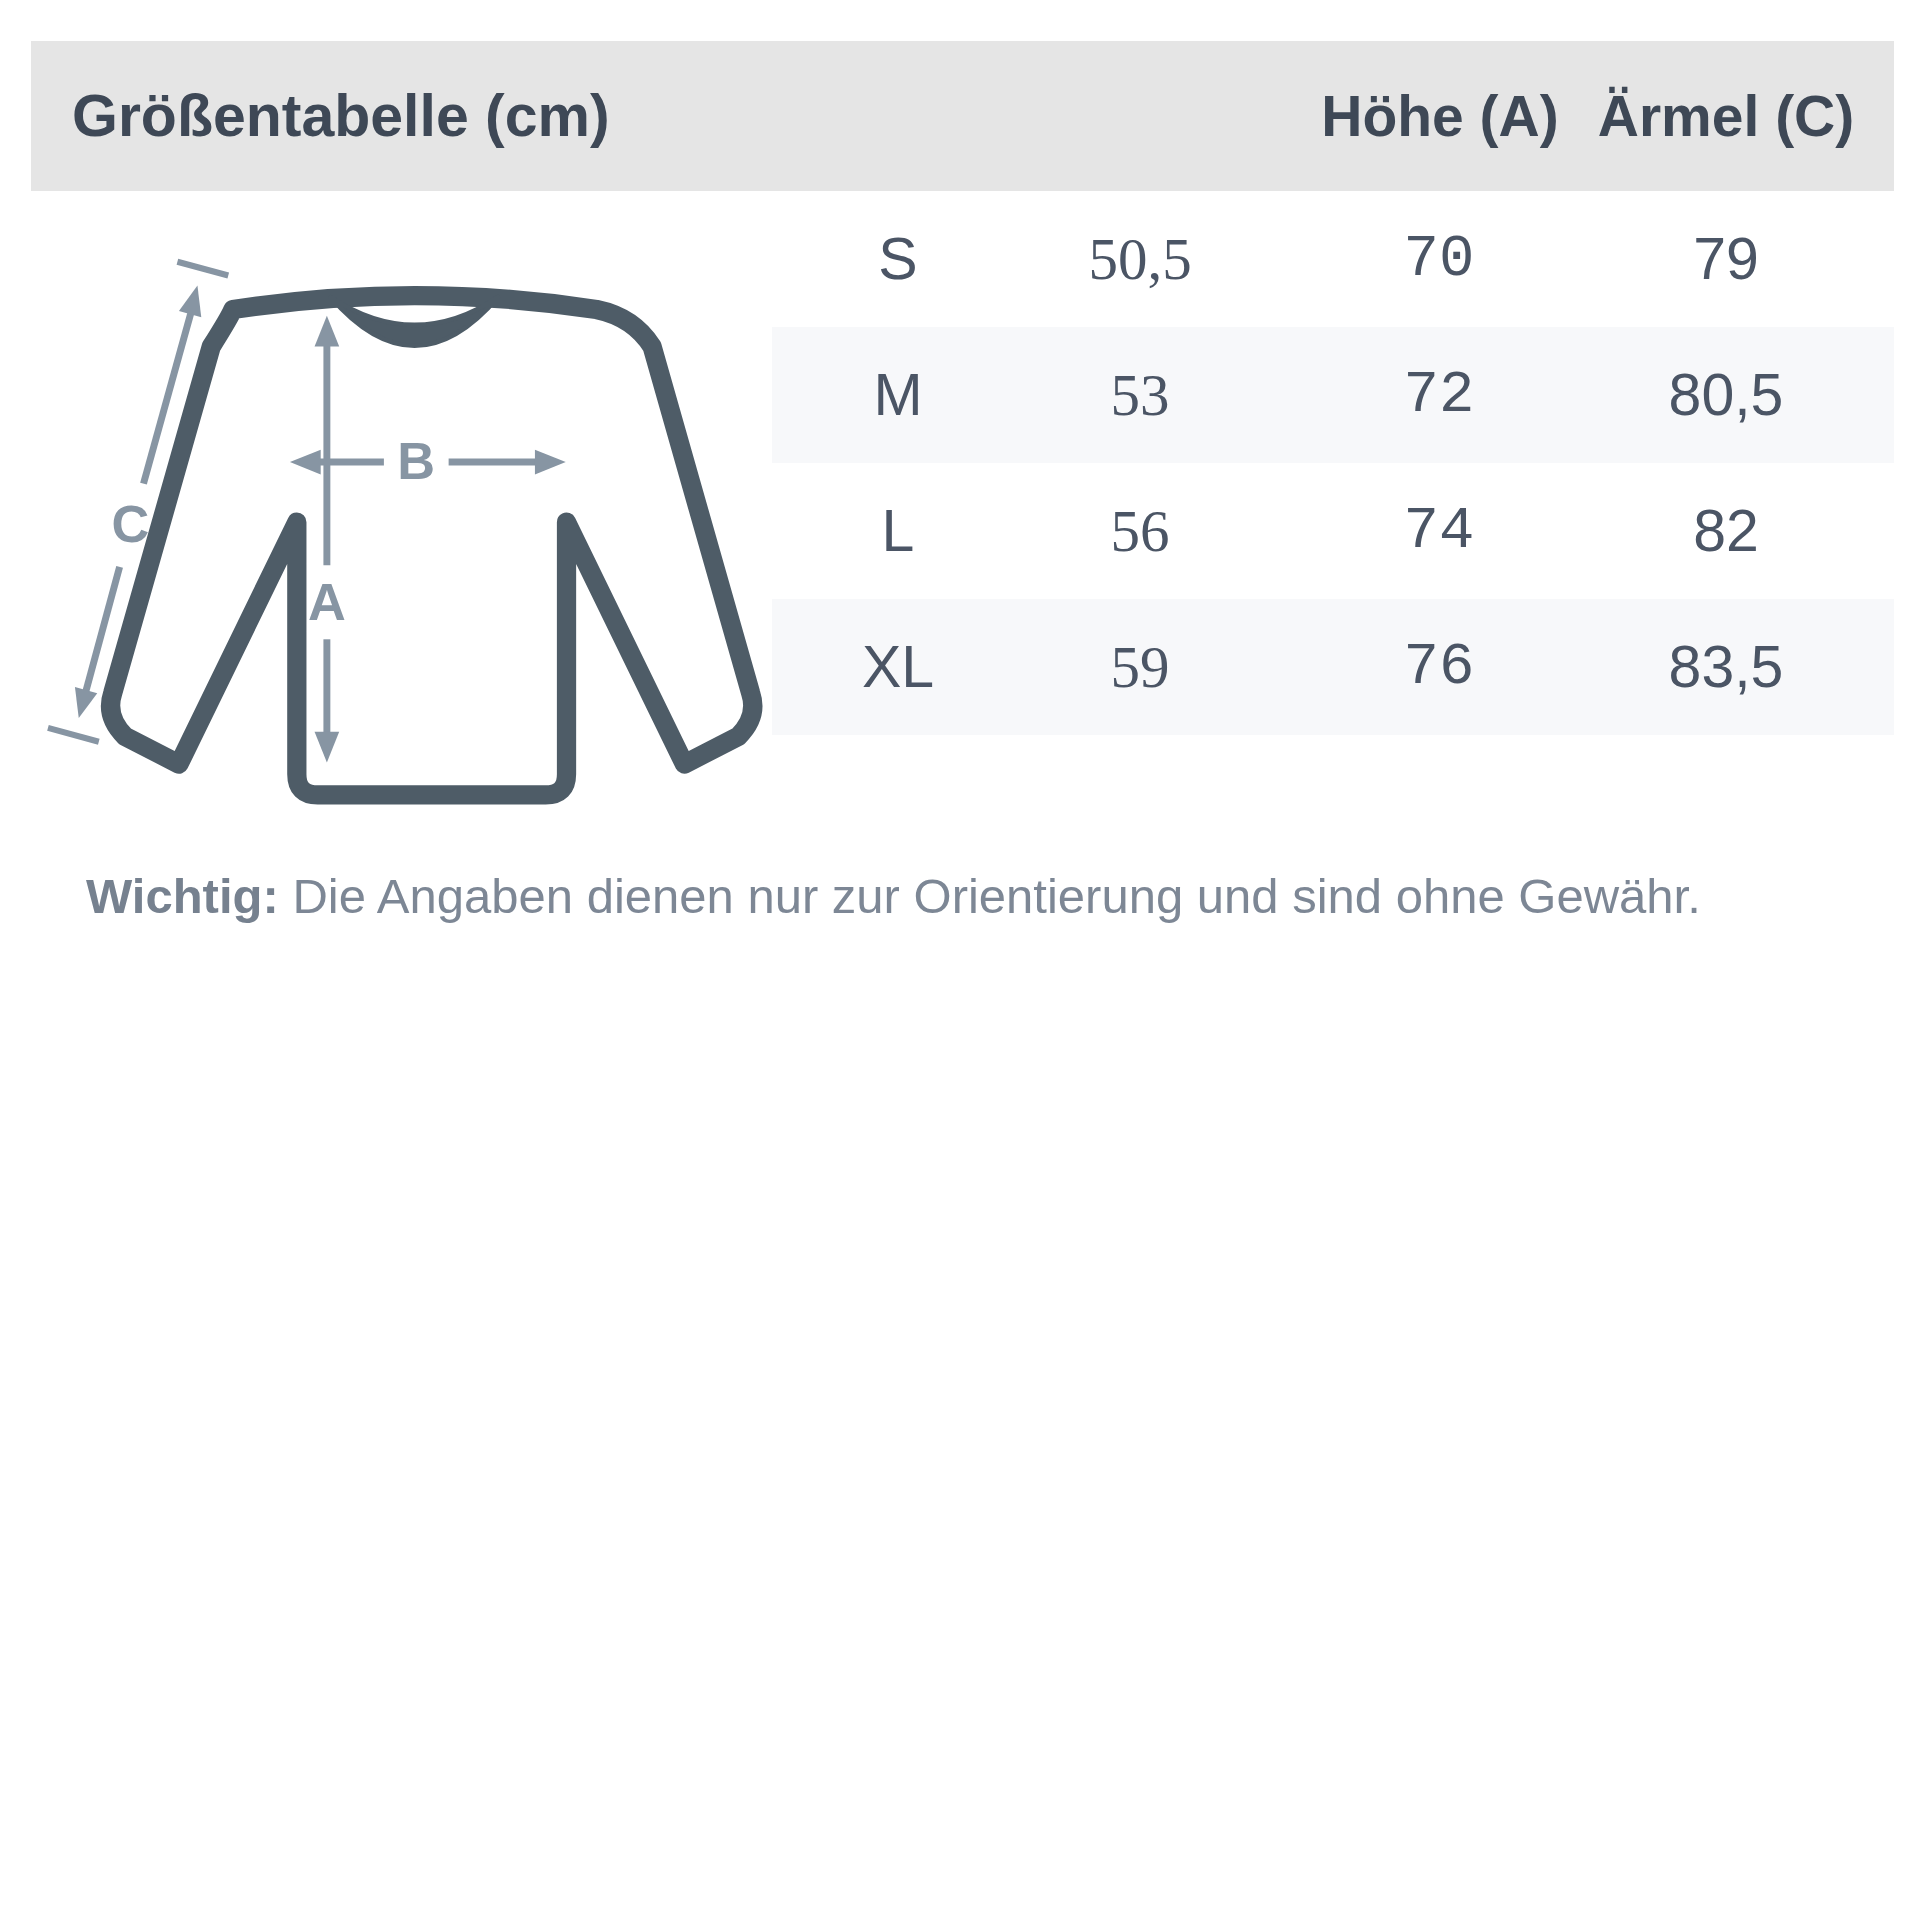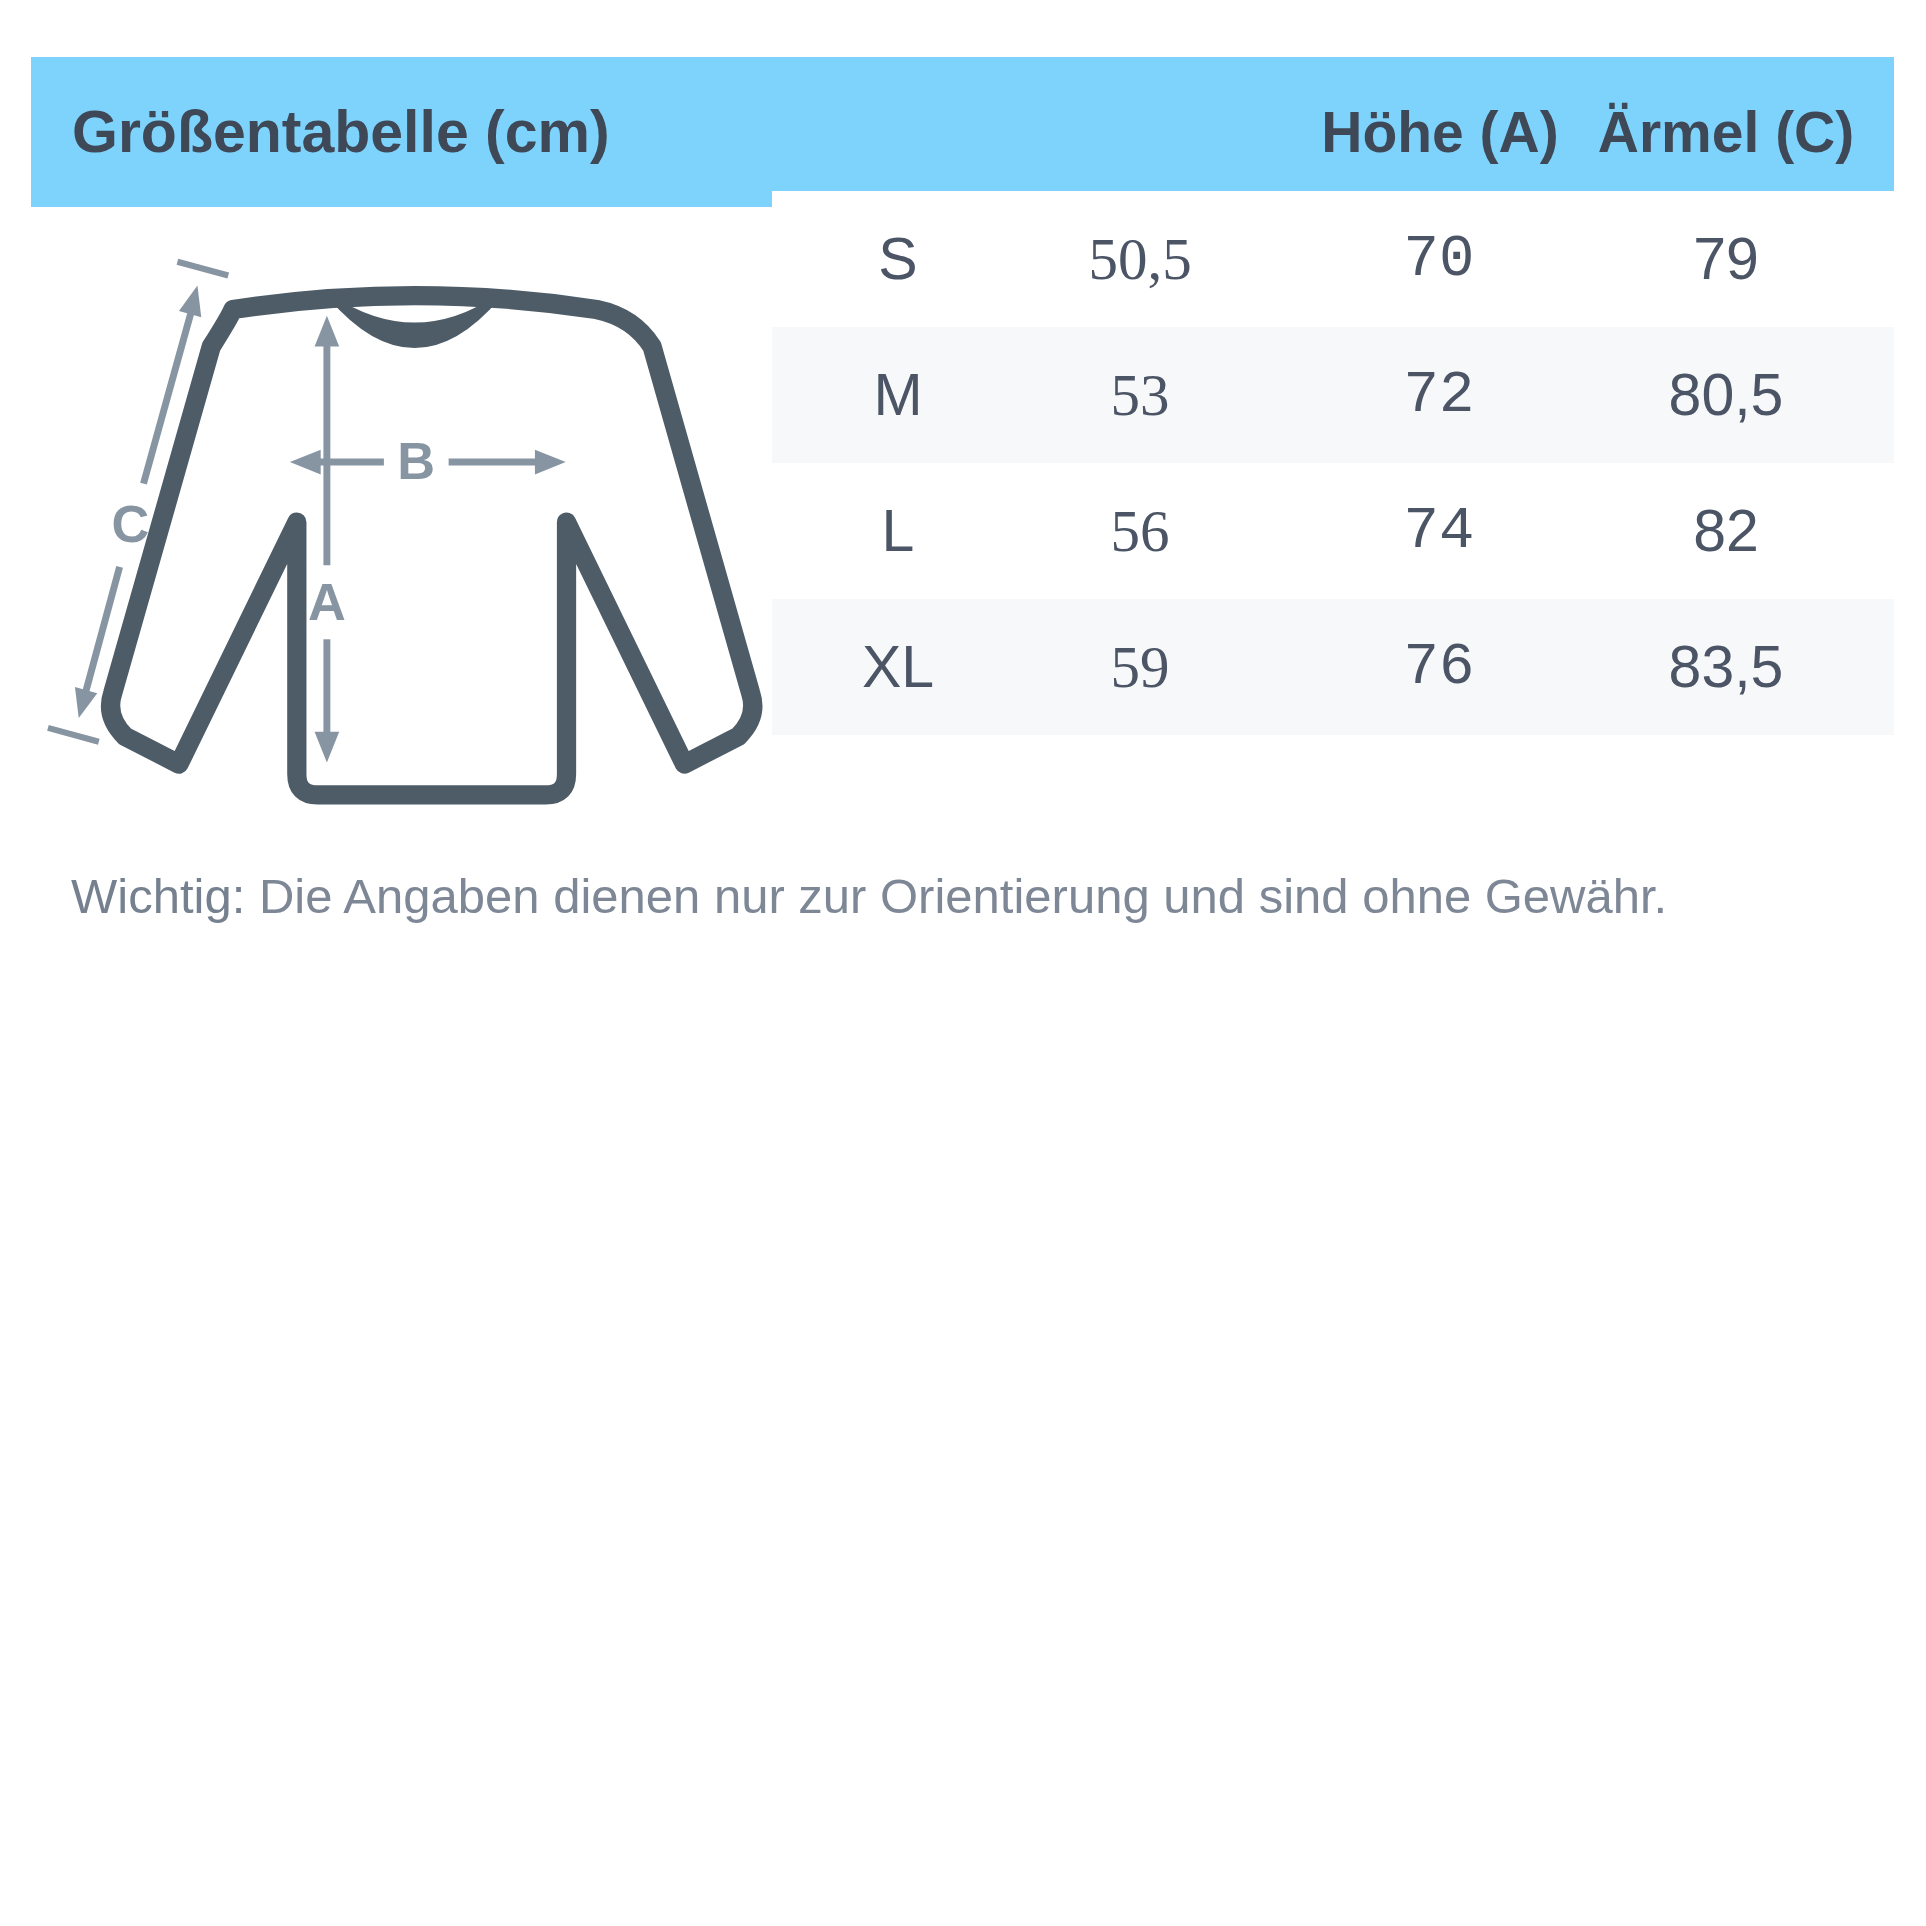--- a/index.html
+++ b/index.html
@@ -7,22 +7,21 @@
     position:relative;
     width:1926px;height:1926px;
     background:#ffffff;
     font-family:"Liberation Sans", sans-serif;
     overflow:hidden;
   }
   
   .header-bar{
     position:absolute;left:31px;top:41px;
     width:1863px;height:150px;
-    background:#7dd3fc;
-    margin-top:16px;
+    background:#e5e5e5;
   }
   .header-title{
     position:absolute;left:41px;top:0;height:150px;
     display:flex;align-items:center;
     font-size:59px;font-weight:bold;color:#3e4856;
     white-space:nowrap;
   }
   .col-head{
     position:absolute;top:0;height:150px;
     display:flex;align-items:center;justify-content:center;
@@ -48,21 +47,21 @@
   .cell.aermel{left:954px;}
 
   
   .diagram{position:absolute;left:31px;top:200px;width:732px;height:632px;}
 
   
   .note{
     position:absolute;left:71px;top:861px;width:1795px;
     font-size:49px;line-height:71px;color:#7d8795;
   }
-  .note b{font-weight:normal;color:#76818f;}
+  .note b{font-weight:bold;color:#76818f;margin-left:15px;}
   .note-line{white-space:nowrap;}
 </style>
 </head>
 <body>
 
 <div class="page">
 
   <div class="header-bar">
     <div class="header-title">Größentabelle (cm)</div>
     <div class="col-head c2">Ärmel (C)</div>

